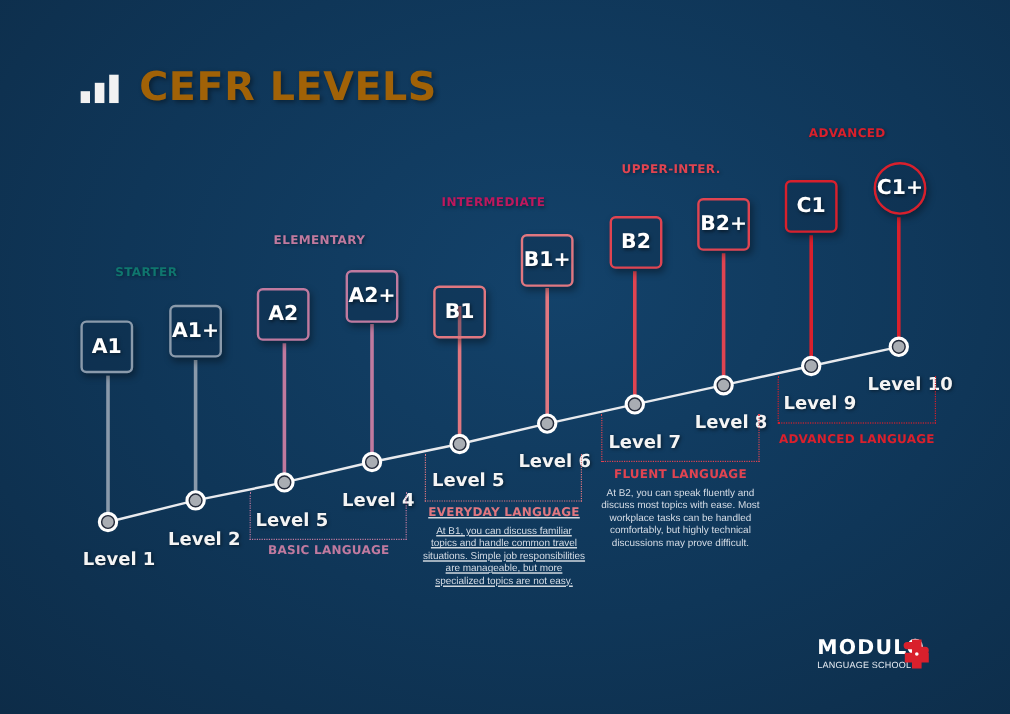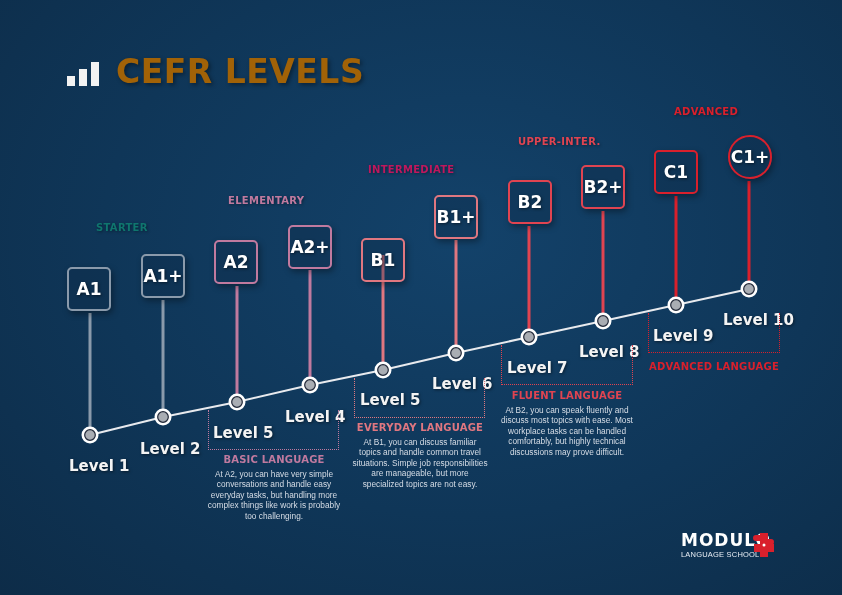--- a/index.html
+++ b/index.html
@@ -106,23 +106,22 @@
 <div class="abs lvl" style="left:653px;top:327px;text-align:right;">Level 9</div>
 <div class="abs lvl" style="left:723px;top:311px;">Level 10</div>
 
 <div class="abs dash dash-left" style="left:208px;top:410px;width:131px;height:40px;border-color:#c07a9f;"></div>
 <div class="abs dash dash-left" style="left:354px;top:378px;width:131px;height:40px;border-color:#e07780;"></div>
 <div class="abs dash dash-left" style="left:501px;top:345px;width:132px;height:40px;border-color:#e04451;"></div>
 <div class="abs dash dash-left" style="left:648px;top:313px;width:132px;height:40px;border-color:#d9202c;"></div>
 
 <div class="abs" style="left:206px;top:454px;width:136px;">
   <div class="sec-title" style="color:#c07a9f;">BASIC LANGUAGE</div>
-  <div class="sec-desc" style="margin-top:4px;">At A2, you can have very simple conversations and handle easy everyday tasks, but handling more complex things like work is probably too challenging.</div>
 </div>
-<div class="abs" style="left:352px;top:422px;width:136px;">
+<div class="abs" style="left:352px;top:422px;width:136px;text-decoration:underline;">
   <div class="sec-title" style="color:#e07780;">EVERYDAY LANGUAGE</div>
   <div class="sec-desc" style="margin-top:4px;">At B1, you can discuss familiar topics and handle common travel situations. Simple job responsibilities are manageable, but more specialized topics are not easy.</div>
 </div>
 <div class="abs" style="left:498px;top:390px;width:138px;">
   <div class="sec-title" style="color:#e04451;">FLUENT LANGUAGE</div>
   <div class="sec-desc" style="margin-top:4px;">At B2, you can speak fluently and discuss most topics with ease. Most workplace tasks can be handled comfortably, but highly technical discussions may prove difficult.</div>
 </div>
 <div class="abs" style="left:645px;top:361px;width:138px;">
   <div class="sec-title" style="color:#d9202c;">ADVANCED LANGUAGE</div>
 </div>

